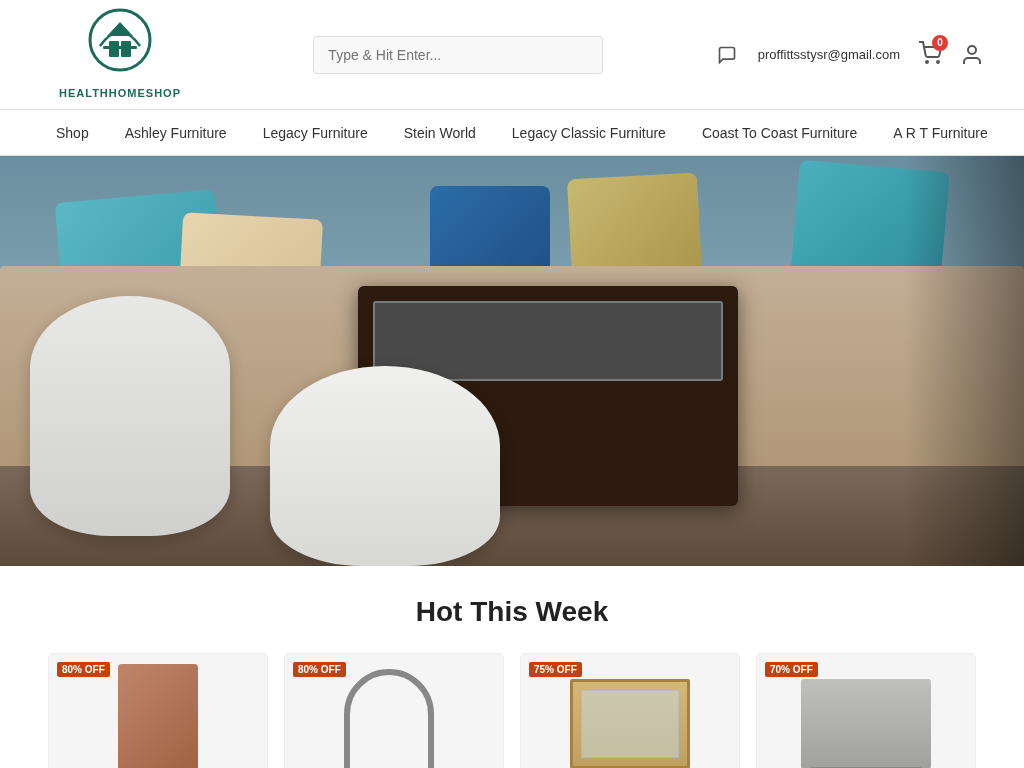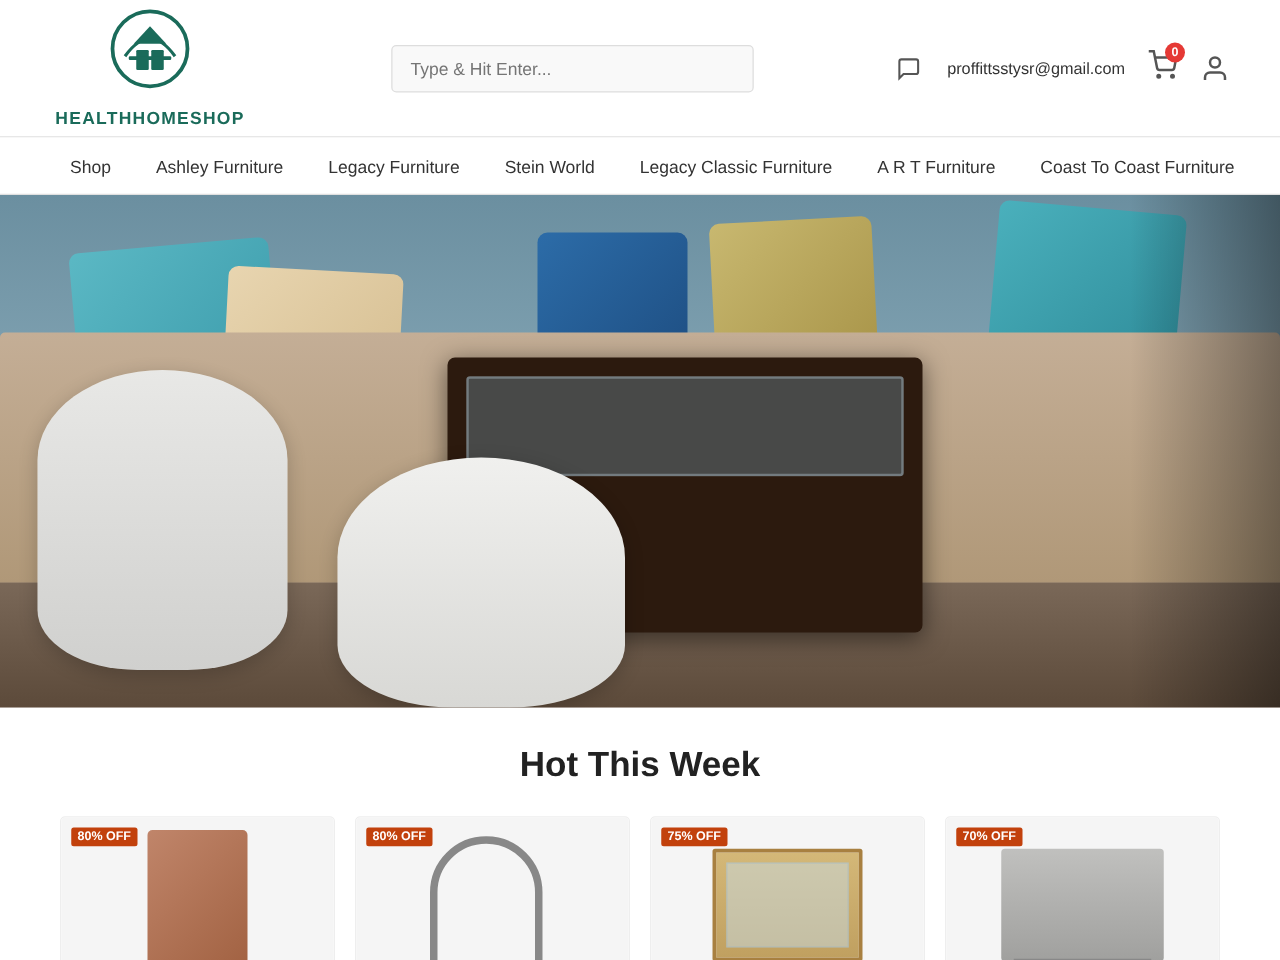--- a/index.html
+++ b/index.html
@@ -19,21 +19,21 @@
       flex-direction: column;
       align-items: center;
       width: 160px;
       flex-shrink: 0;
     }
     .logo-icon {
       width: 70px;
       height: 65px;
     }
     .logo-text {
-      font-size: 14px;
+      font-size: 11px;
       font-weight: bold;
       color: #1a6b5a;
       letter-spacing: 1px;
       text-align: center;
       margin-top: 14px;
       line-height: 1.2;
     }
     .search-bar {
       flex: 1;
       margin: 0 30px;
@@ -402,22 +402,22 @@
     </svg>
   </div>
 </header>
 
 <nav class="navbar">
   <a class="nav-item">Shop</a>
   <a class="nav-item">Ashley Furniture</a>
   <a class="nav-item">Legacy Furniture</a>
   <a class="nav-item">Stein World</a>
   <a class="nav-item">Legacy Classic Furniture</a>
+  <a class="nav-item">Coast To Coast Furniture</a>
   <a class="nav-item">A R T Furniture</a>
-  <a class="nav-item">Coast To Coast Furniture</a>
 </nav>
 
 <section class="hero-banner">
   <div class="sofa-scene">
     <div class="wall-bg"></div>
     <div class="floor"></div>
     <div class="cushion-teal-1"></div>
     <div class="cushion-cream"></div>
     <div class="cushion-blue"></div>
     <div class="cushion-gold"></div>

